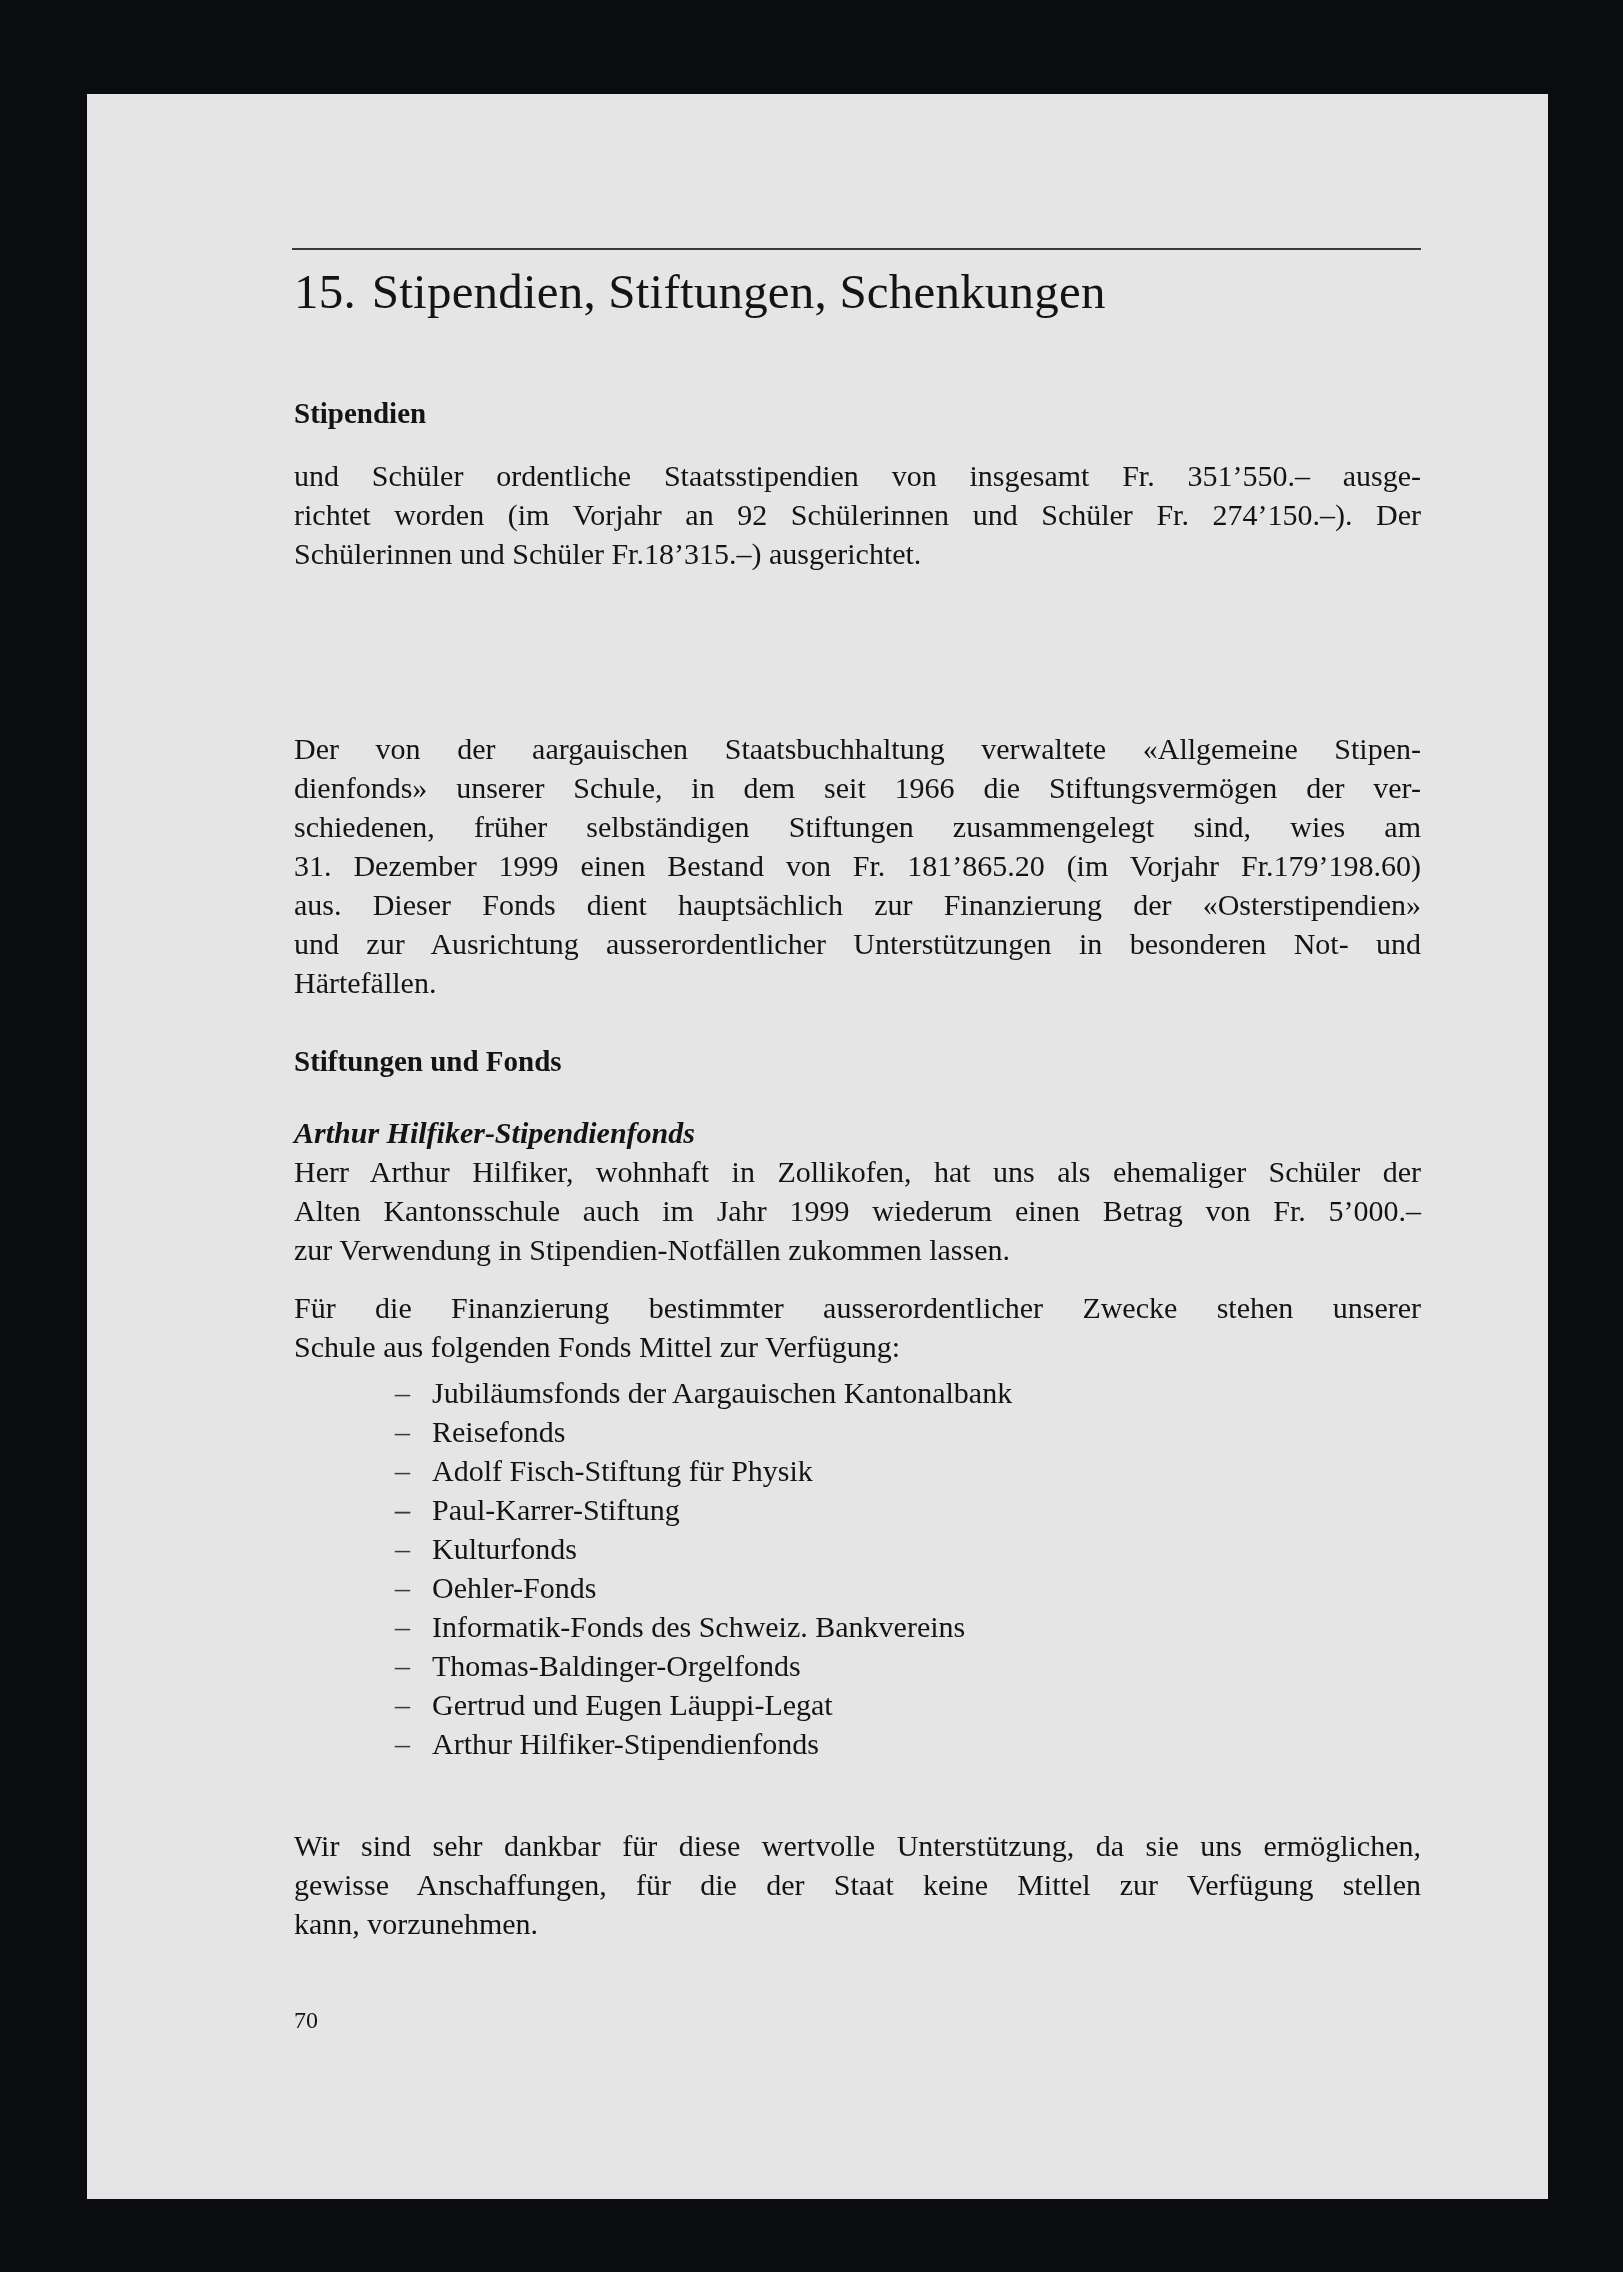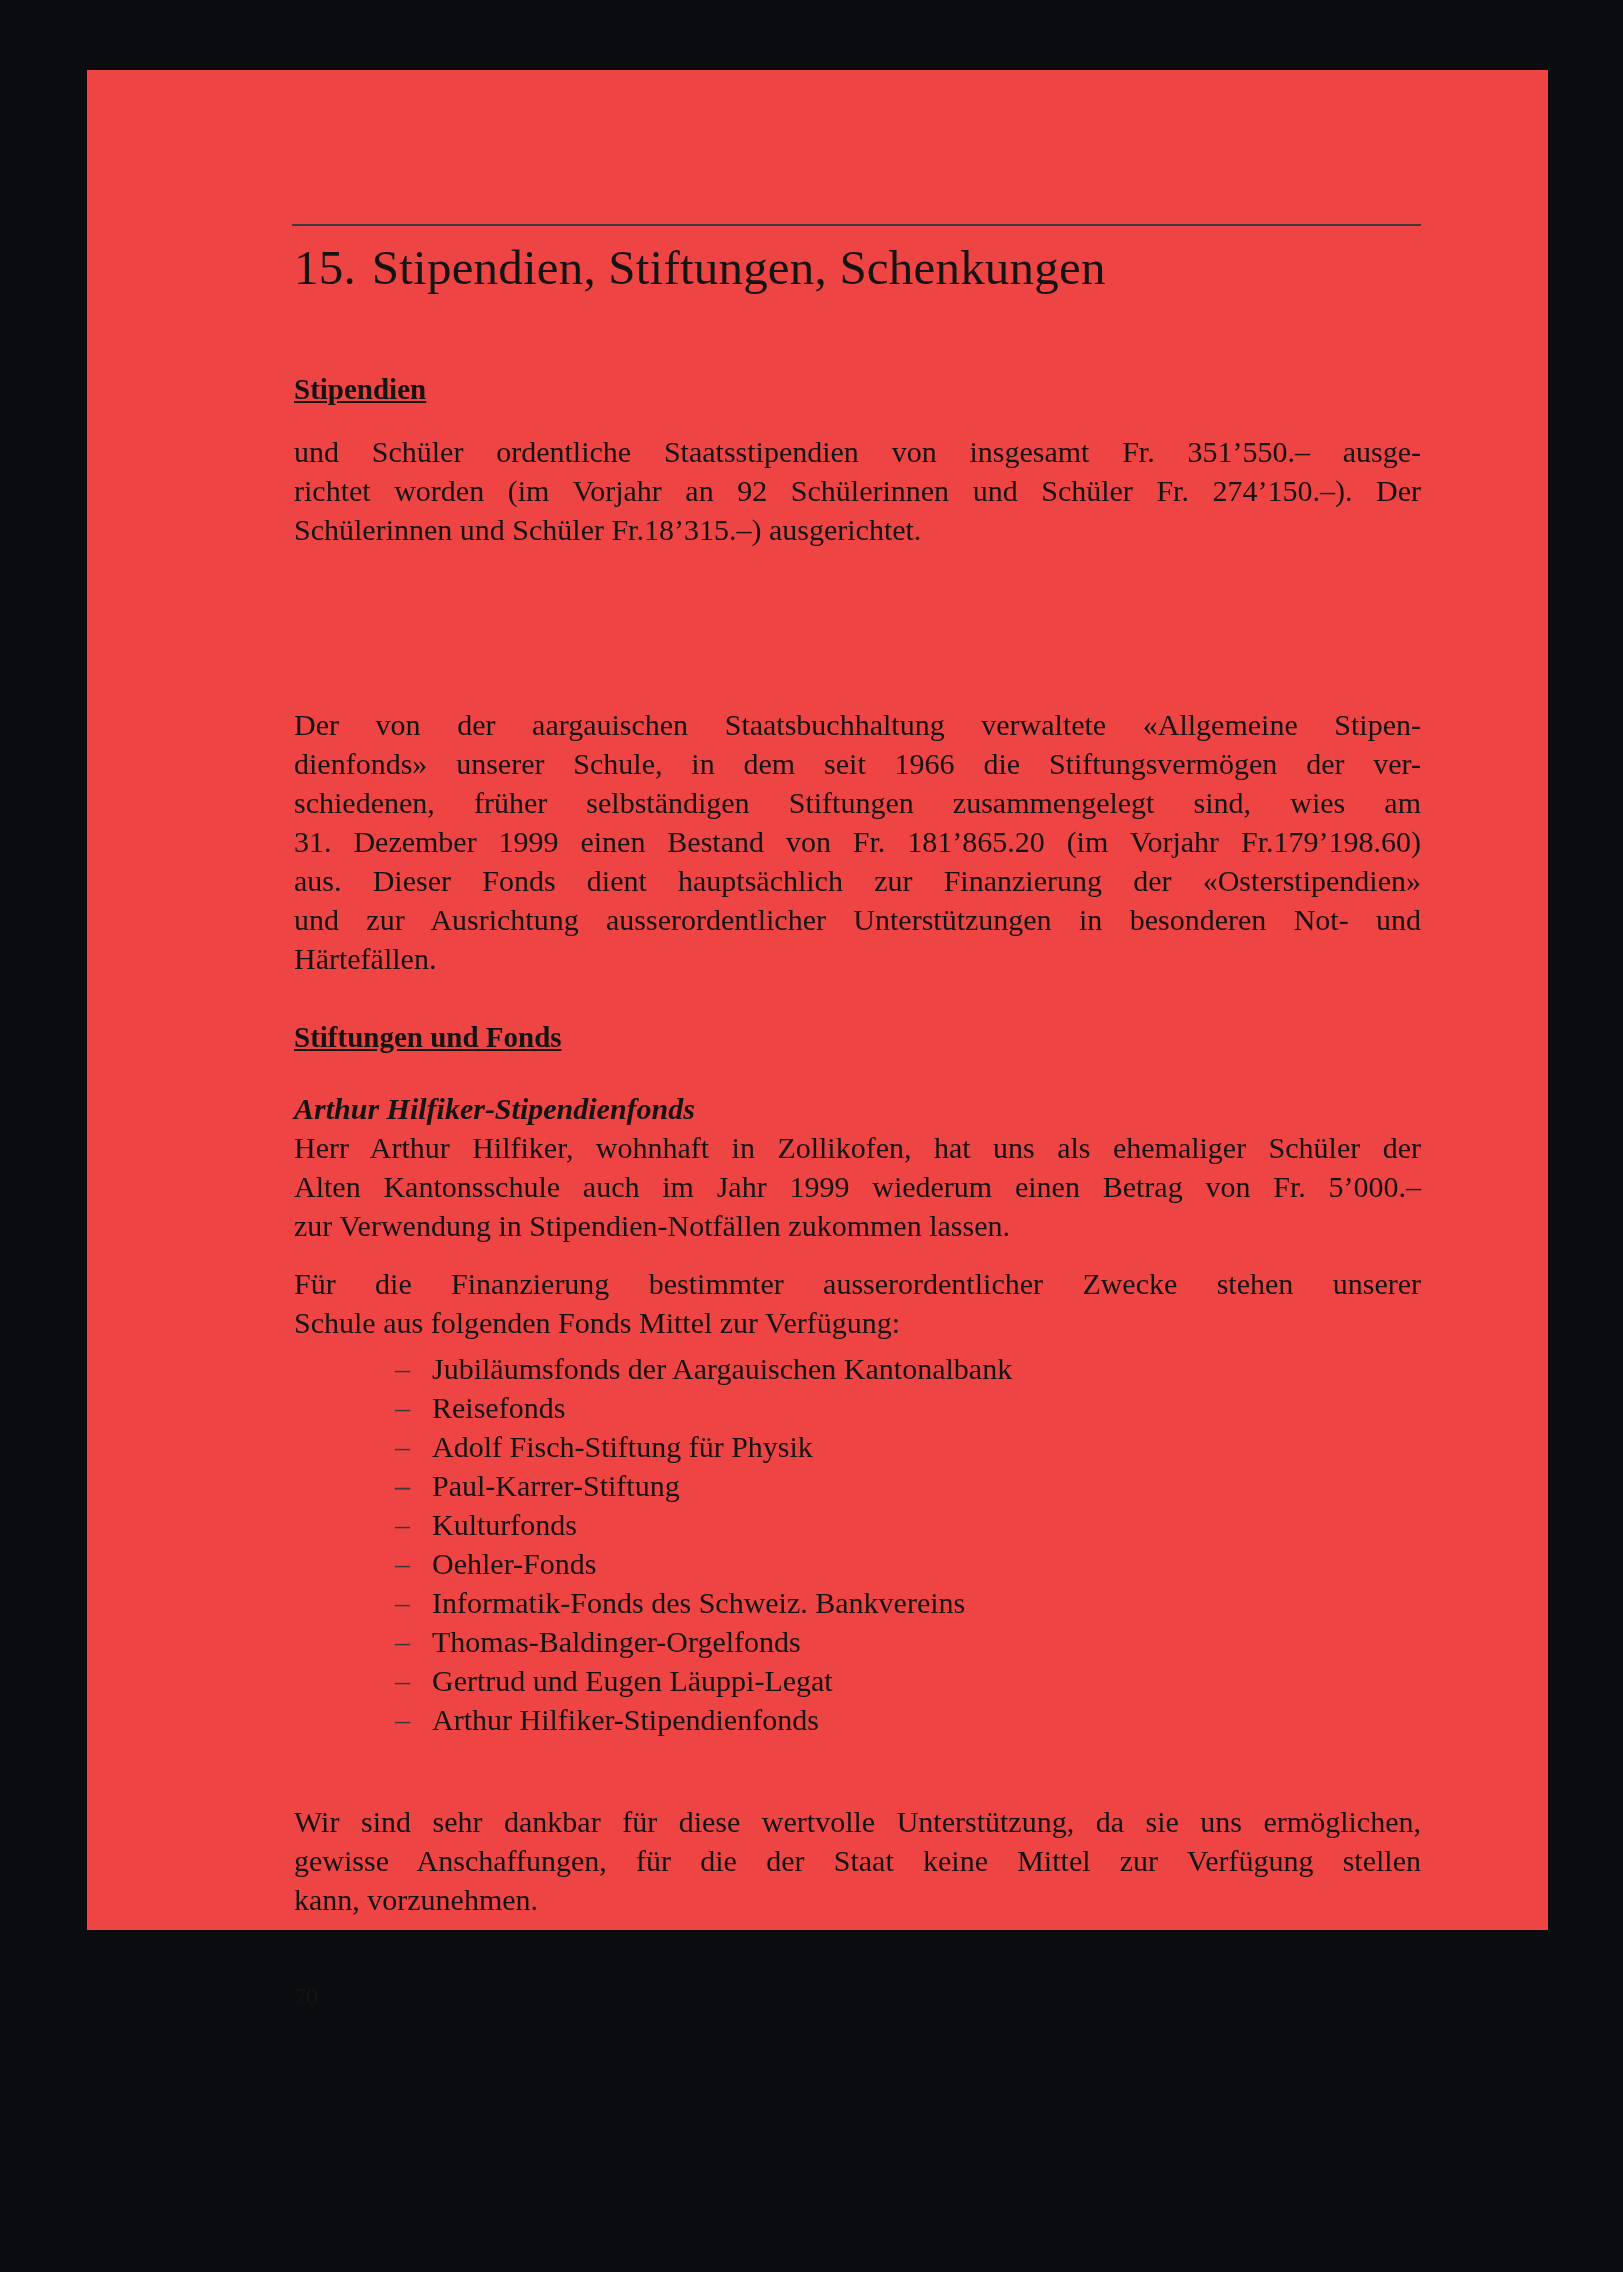--- a/index.html
+++ b/index.html
@@ -9,24 +9,24 @@
     body {
       width: 1624px;
       height: 2273px;
       background: #0b0c0f;
       position: relative;
       overflow: hidden;
     }
     .page {
       position: absolute;
       left: 87px;
-      top: 70px;
+      top: 94px;
       width: 1461px;
-      height: 1860px;
-      background: #ef4444;
+      height: 2105px;
+      background: #e5e5e5;
     }
     .content {
       position: absolute;
       left: 207px;   
       top: 0;
       width: 1127px; 
       font-family: "Liberation Serif", "DejaVu Serif", serif;
       color: #141414;
     }
     .rule {
@@ -52,21 +52,20 @@
       margin-right: 16px;
     }
     .section-heading {
       position: absolute;
       left: 0;
       margin: 0;
       font-weight: bold;
       font-size: 29px;
       line-height: 1.2;
       white-space: nowrap;
-      text-decoration: underline;
     }
     .h-stipendien { top: 302px; }
     .h-stiftungen { top: 950px; }
     .para {
       position: absolute;
       left: 0;
       width: 1127px;
       margin: 0;
       font-size: 30px;
       line-height: 39px;

